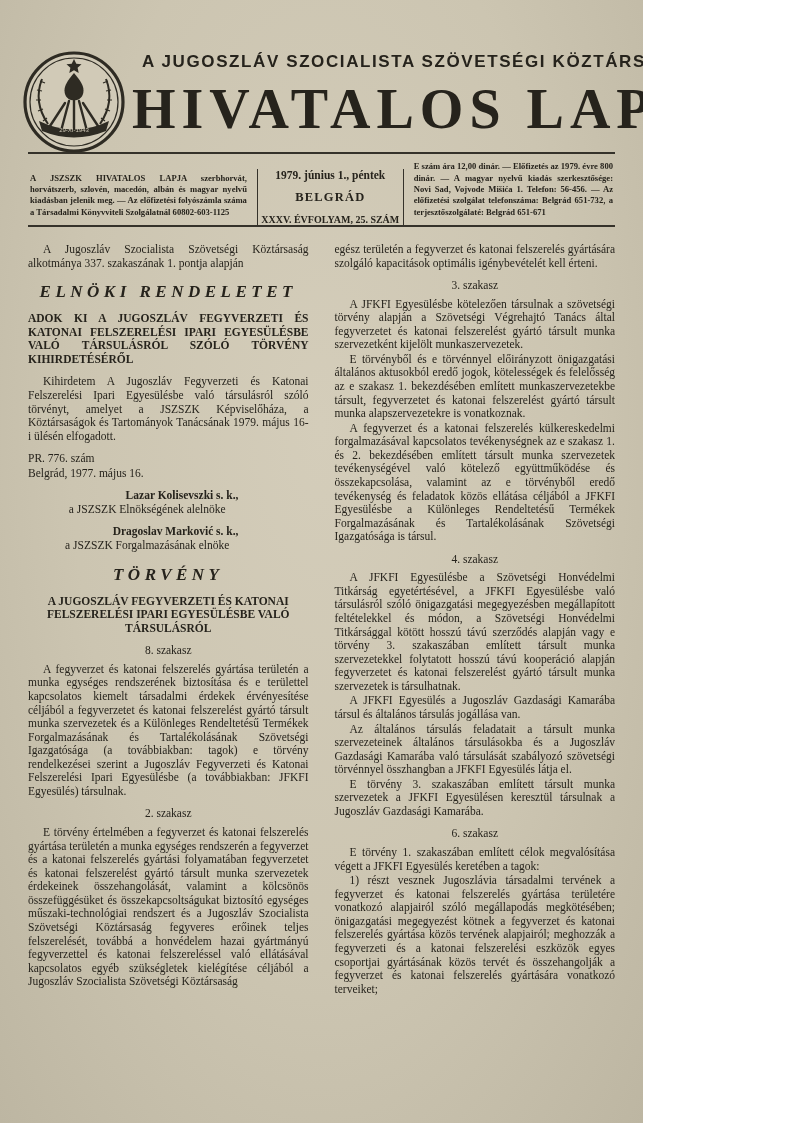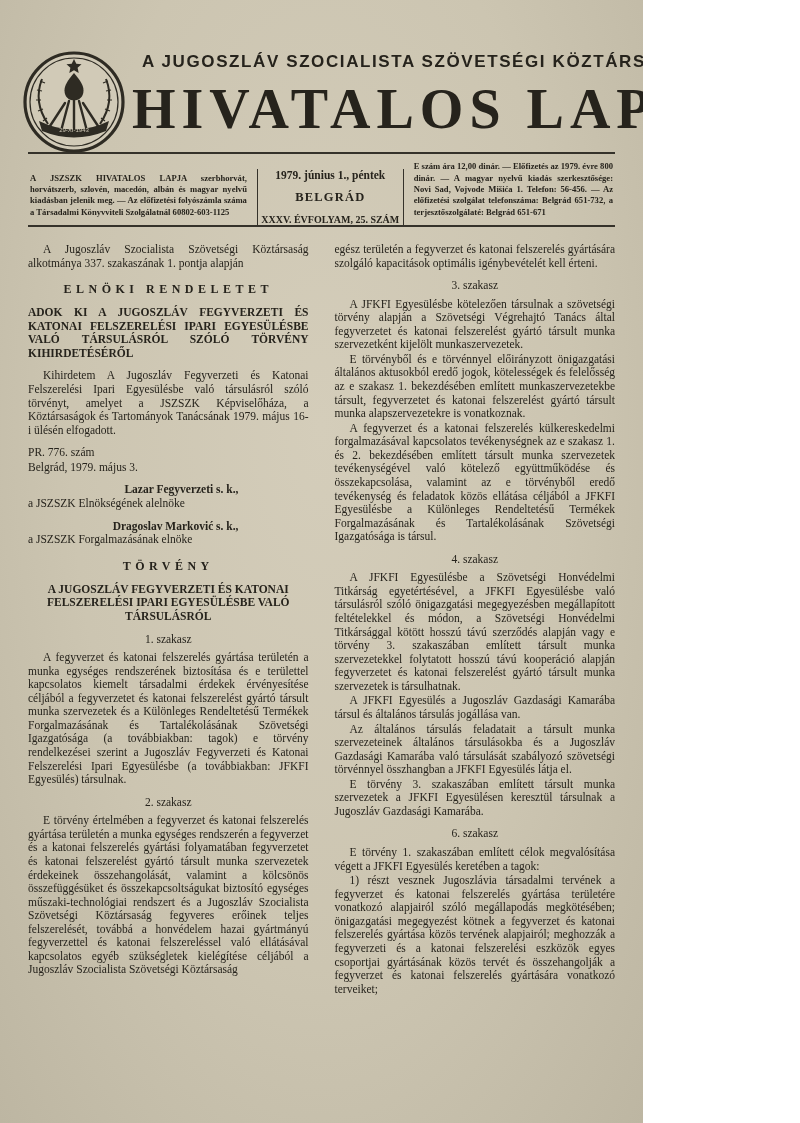--- a/index.html
+++ b/index.html
@@ -38,28 +38,28 @@
   .issue-date { font-size:11.5px; }
   .issue-city { font-size:12.5px; letter-spacing:1.2px;font-family:Liberation Serif, serif; }
   .issue-vol  { font-size:10px; }
   .info-right { flex:1; padding-right:2px; }
   
   .columns { display:flex; gap:26px; padding:16px 28px 0 28px; }
   .col { flex:1; min-width:0; font-size:11.5px; line-height:1.18; text-align:justify; }
   .p        { text-indent:15px; margin-bottom:1px; }
   .p-cont   { margin-bottom:1px; }
   .art-num  { font-size:15px; font-weight:bold; margin:2px 0 12px 0; }
-  .h-spaced { text-align:center; font-weight:bold; font-size:12px; letter-spacing:4.5px; margin:12px 0 10px 0; }
+  .h-spaced { text-align:center; font-weight:bold; font-size:17px; letter-spacing:4.5px; margin:12px 0 10px 0;font-style:italic; }
   .h-bold   { font-weight:bold; margin:2px 0 9px 0; }
   .h-bold-center { font-weight:bold; text-align:center; margin:4px 8px 9px 8px; }
   .szakasz  { text-align:center; margin:9px 0 5px 0; }
   .meta     { margin-top:9px; }
   .meta + .meta { margin-top:1px; }
   .sig-name { font-weight:bold; text-align:right; padding-right:70px; margin-top:9px; }
-  .sig-role { text-align:left; padding-right:42px; }
+  .sig-role { text-align:center; padding-right:42px; }
 </style>
 </head>
 <body>
 
 <div class="page">
 
   <header class="masthead">
     <div class="logo">
       <svg viewBox="0 0 104 104" width="104" height="104" aria-hidden="true">
         <circle cx="52" cy="52" r="49" fill="#d1cab7" stroke="#2e2b23" stroke-width="3.2"></circle>
@@ -100,28 +100,28 @@
   </div>
 
   <main class="columns">
 
     <section class="col">
       <p class="p">A Jugoszláv Szocialista Szövetségi Köztársaság alkotmánya 337. szakaszának 1. pontja alapján</p>
       <div class="h-spaced">ELNÖKI RENDELETET</div>
       <p class="h-bold">ADOK KI A JUGOSZLÁV FEGYVERZETI ÉS KATONAI FELSZERELÉSI IPARI EGYESÜLÉSBE VALÓ TÁRSULÁSRÓL SZÓLÓ TÖRVÉNY KIHIRDETÉSÉRŐL</p>
       <p class="p">Kihirdetem A Jugoszláv Fegyverzeti és Katonai Felszerelési Ipari Egyesülésbe való társulásról szóló törvényt, amelyet a JSZSZK Képviselőháza, a Köztársaságok és Tartományok Tanácsának 1979. május 16-i ülésén elfogadott.</p>
       <div class="meta">PR. 776. szám</div>
-      <div class="meta">Belgrád, 1979. május 3.</div>
-      <div class="sig-name">Lazar Fegyverzeti s. k.,</div>
+      <div class="meta">Belgrád, 1977. május 16.</div>
+      <div class="sig-name">Lazar Kolisevszki s. k.,</div>
       <div class="sig-role">a JSZSZK Elnökségének alelnöke</div>
       <div class="sig-name">Dragoslav Marković s. k.,</div>
       <div class="sig-role">a JSZSZK Forgalmazásának elnöke</div>
       <div class="h-spaced">TÖRVÉNY</div>
       <div class="h-bold-center">A JUGOSZLÁV FEGYVERZETI ÉS KATONAI FELSZERELÉSI IPARI EGYESÜLÉSBE VALÓ TÁRSULÁSRÓL</div>
-      <div class="szakasz">1. szakasz</div>
+      <div class="szakasz">8. szakasz</div>
       <p class="p">A fegyverzet és katonai felszerelés gyártása területén a munka egységes rendszerének biztosítása és e területtel kapcsolatos kiemelt társadalmi érdekek érvényesítése céljából a fegyverzetet és katonai felszerelést gyártó társult munka szervezetek és a Különleges Rendeltetésű Termékek Forgalmazásának és Tartalékolásának Szövetségi Igazgatósága (a továbbiakban: tagok) e törvény rendelkezései szerint a Jugoszláv Fegyverzeti és Katonai Felszerelési Ipari Egyesülésbe (a továbbiakban: JFKFI Egyesülés) társulnak.</p>
       <div class="szakasz">2. szakasz</div>
       <p class="p">E törvény értelmében a fegyverzet és katonai felszerelés gyártása területén a munka egységes rendszerén a fegyverzet és a katonai felszerelés gyártási folyamatában fegyverzetet és katonai felszerelést gyártó társult munka szervezetek érdekeinek összehangolását, valamint a kölcsönös összefüggésüket és összekapcsoltságukat biztosító egységes műszaki-technológiai rendszert és a Jugoszláv Szocialista Szövetségi Köztársaság fegyveres erőinek teljes felszerelését, továbbá a honvédelem hazai gyártmányú fegyverzettel és katonai felszereléssel való ellátásával kapcsolatos egyéb szükségletek kielégítése céljából a Jugoszláv Szocialista Szövetségi Köztársaság</p>
     </section>
 
     <section class="col">
       <p class="p-cont">egész területén a fegyverzet és katonai felszerelés gyártására szolgáló kapacitások optimális igénybevételét kell érteni.</p>
       <div class="szakasz">3. szakasz</div>
       <p class="p">A JFKFI Egyesülésbe kötelezően társulnak a szövetségi törvény alapján a Szövetségi Végrehajtó Tanács által fegyverzetet és katonai felszerelést gyártó társult munka szervezetként kijelölt munkaszervezetek.</p>
       <p class="p">E törvényből és e törvénnyel előirányzott önigazgatási általános aktusokból eredő jogok, kötelességek és felelősség az e szakasz 1. bekezdésében említett munkaszervezetekbe társult, fegyverzetet és katonai felszerelést gyártó társult munka alapszervezetekre is vonatkoznak.</p>

